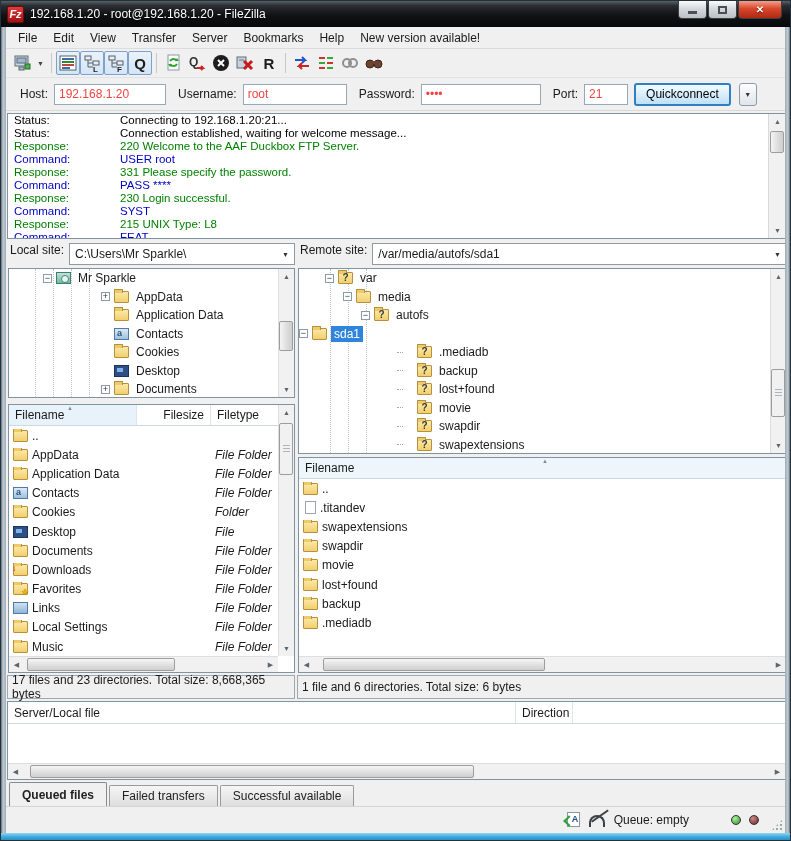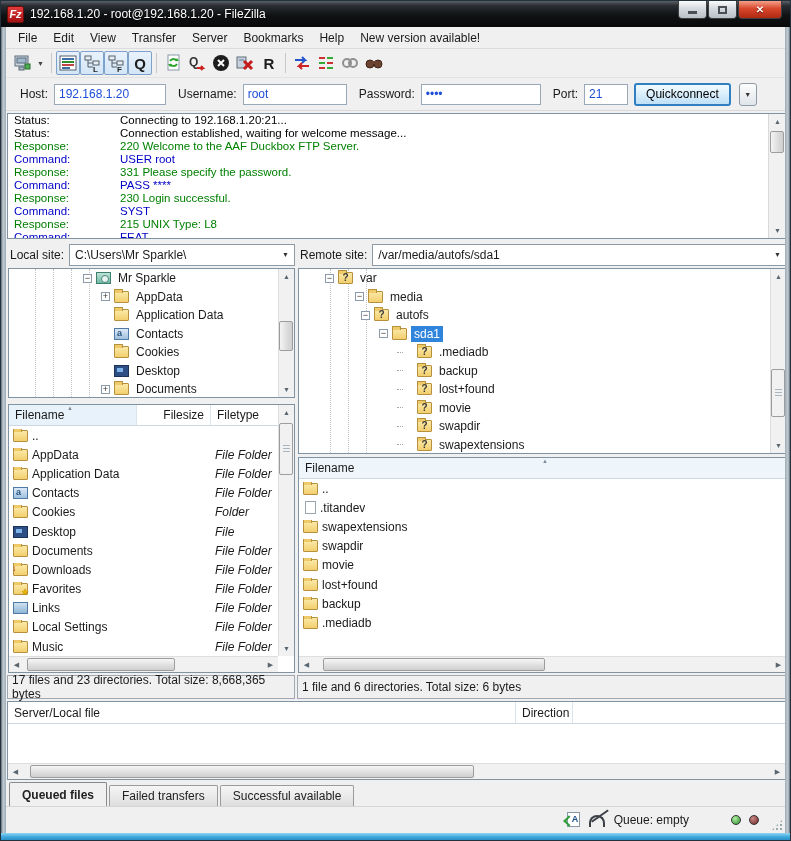--- a/index.html
+++ b/index.html
@@ -47,21 +47,21 @@
   .tsep { width:1px; height:20px; background:#c7c7c7; margin:0 4px; }
   .tdrop { width:13px; height:24px; display:flex; align-items:center; justify-content:center; font-size:7px; color:#444; }
   .tbtn svg { display:block; }
   .glyph-letter { font-weight:bold; font-size:15px; color:#1c1c1c; line-height:1; }
 
   
   .quickbar { position:absolute; top:50px; left:0; right:0; height:34px; background:#f0f0f0;
               border-top:1px solid #e3e3e3; border-bottom:1px solid #d9d9d9;
               display:flex; align-items:center; padding-left:8px; gap:6px; }
   .qlabel { margin-left:6px; }
-  .qinput { height:21px; border:1px solid #98a8b8; background:#fff; padding:0 4px; font:inherit; color:#1d4ed8; }
+  .qinput { height:21px; border:1px solid #98a8b8; background:#fff; padding:0 4px; font:inherit; color:#ef4444; }
   .qc-btn { height:23px; padding:0 10px; border:2px solid #2f7fc1; border-radius:3px;
             background:linear-gradient(#f2fbff,#d9eefc 48%,#bfe0f6); font:inherit; }
   .qc-drop { width:18px; height:23px; border:1px solid #8e9aa5; border-radius:3px; margin-left:2px;
              background:linear-gradient(#fdfdfd,#dfe5ea); display:flex; align-items:center; justify-content:center;
              font-size:7px; color:#333; }
 
   
   .logpane { position:absolute; top:86px; left:1px; width:779px; height:126px; background:#fff;
              border:1px solid #8093a3; overflow:hidden; }
   .logline { display:flex; height:13px; line-height:13px; font-size:11.5px; white-space:nowrap; }
@@ -76,21 +76,21 @@
               border:1px solid #9d9d9d; border-radius:2px; }
   .hscroll { position:absolute; height:16px; background:#f1f1f1; border-top:1px solid #dedede; }
   .hscroll .sb-thumb { top:1px; height:13px;
               background:linear-gradient(#f6f6f6,#dedede 60%,#cfcfcf); }
   .grip { background-image:repeating-linear-gradient(90deg,#aab6bf 0 1px,transparent 1px 3px);
           background-size:9px 7px; background-repeat:no-repeat; background-position:center; }
   .gripv { background-image:repeating-linear-gradient(#aab6bf 0 1px,transparent 1px 3px);
           background-size:7px 9px; background-repeat:no-repeat; background-position:center; }
 
   
-  .siterow { position:absolute; top:216px; height:23px; display:flex; align-items:center; }
+  .siterow { position:absolute; top:216px; height:23px; display:flex; }
   .combo { flex:1; height:22px; border:1px solid #8e9aa5; background:#fff; display:flex; align-items:center; }
   .combo .ctext { flex:1; padding-left:5px; white-space:nowrap; overflow:hidden; }
   .combo .carrow { width:17px; text-align:center; font-size:7px; color:#333; }
 
   
   .treepane { position:absolute; top:241px; background:#fff; border:1px solid #8093a3; overflow:hidden; }
   .trow { display:flex; align-items:center; height:18.5px; white-space:nowrap; position:relative; }
   .exp { width:9px; height:9px; border:1px solid #8b9bab; background:#fff; flex:none; margin-right:4px;
          position:relative; }
   .exp::before { position:absolute; left:0; right:0; top:-2px; bottom:0; text-align:center; font-size:9px; color:#333; }
@@ -386,21 +386,21 @@
         <span class="ctext">/var/media/autofs/sda1</span>
         <span class="carrow">▼</span>
       </div>
     </div>
 
     <div class="treepane" style="left:2px;width:287px;height:130px">
       <div class="guide" style="left:26px"></div>
       <div class="guide" style="left:44px"></div>
       <div class="guide" style="left:62px"></div>
       <div class="guide" style="left:80px"></div>
-      <div class="trow" style="padding-left:74px">
+      <div class="trow" style="padding-left:34px">
           <span class="exp minus"></span>
           <span class="ic user"></span>
           <span class="tlabel">Mr Sparkle</span>
         </div>
       <div class="trow" style="padding-left:92px">
           <span class="exp plus"></span>
           <span class="ic folder"></span>
           <span class="tlabel">AppData</span>
         </div>
       <div class="trow" style="padding-left:92px">
@@ -438,31 +438,31 @@
 
     <div class="treepane" style="left:292px;width:489px;height:186px">
       <div class="guide" style="left:31px"></div>
       <div class="guide" style="left:49px"></div>
       <div class="guide" style="left:67px"></div>
       <div class="trow" style="padding-left:26px">
           <span class="exp minus"></span>
           <span class="ic qfolder"></span>
           <span class="tlabel">var</span>
         </div>
-      <div class="trow" style="padding-left:56px">
+      <div class="trow" style="padding-left:44px">
           <span class="exp minus"></span>
           <span class="ic folder"></span>
           <span class="tlabel">media</span>
         </div>
       <div class="trow" style="padding-left:62px">
           <span class="exp minus"></span>
           <span class="ic qfolder"></span>
           <span class="tlabel">autofs</span>
         </div>
-      <div class="trow" style="padding-left:80px">
+      <div class="trow" style="">
           <span class="exp minus"></span>
           <span class="ic folder"></span>
           <span class="tlabel sel">sda1</span>
         </div>
       <div class="trow" style="padding-left:98px">
           <span class="stub"></span>
           <span class="exp-space"></span>
           <span class="ic qfolder"></span>
           <span class="tlabel">.mediadb</span>
         </div>

